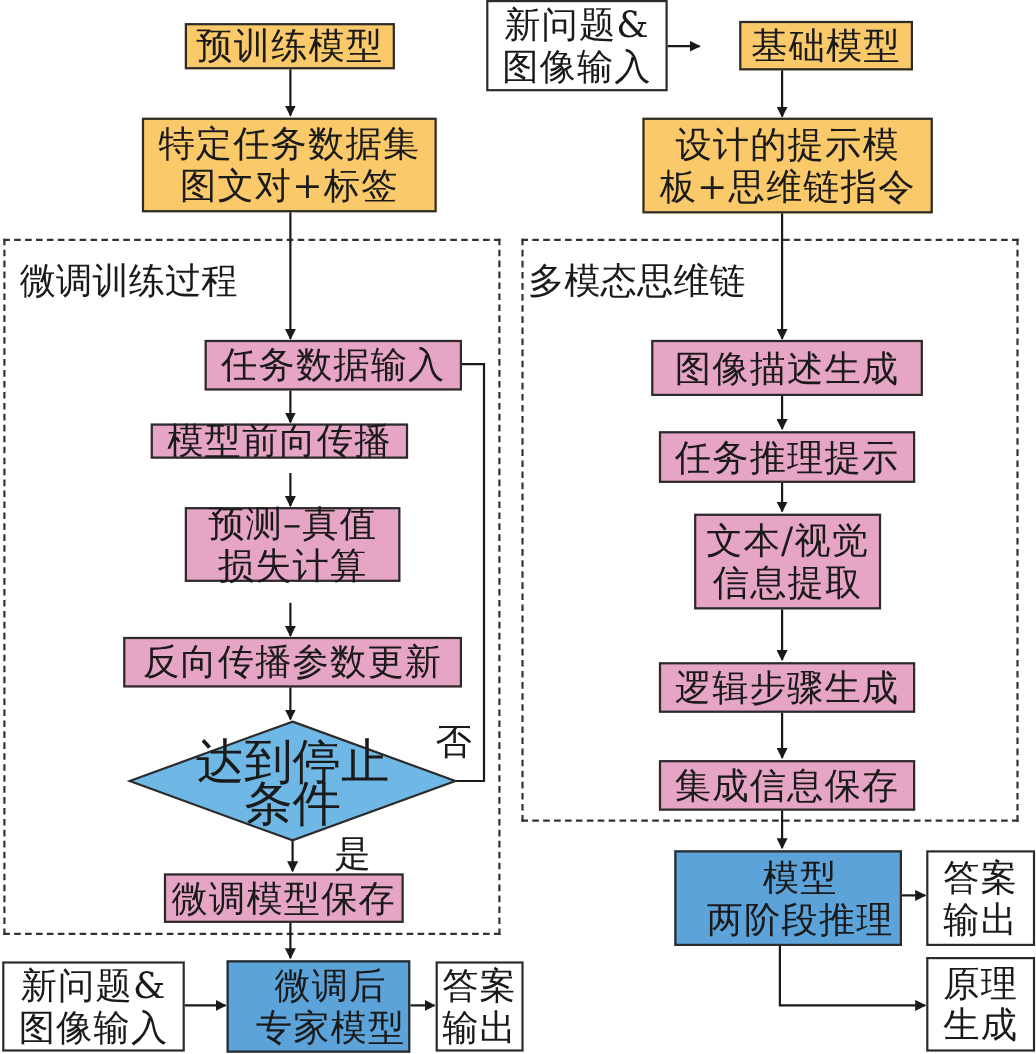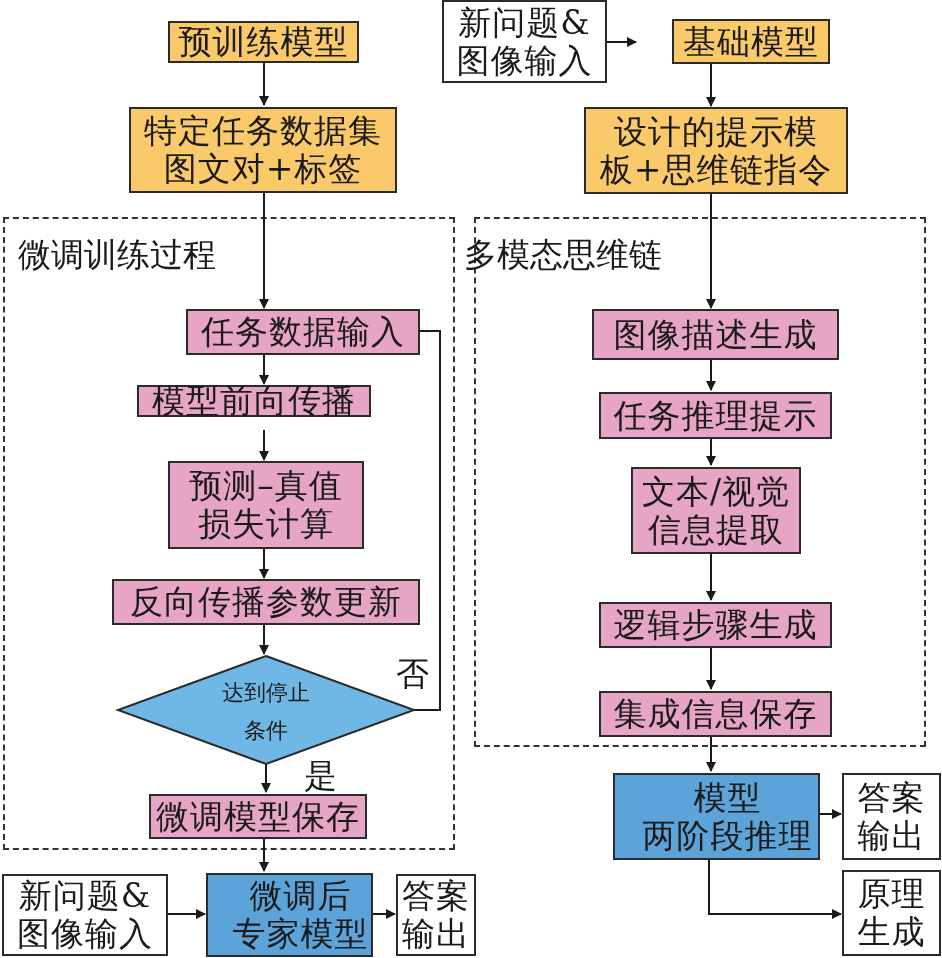--- a/index.html
+++ b/index.html
@@ -8,31 +8,31 @@
   .box { position:absolute; box-sizing:border-box; border:2px solid #2b2b2b;
          display:flex; align-items:center; justify-content:center; text-align:center;
          font-size:33px; line-height:38px; white-space:pre-line; letter-spacing:1px; }
   .yellow { background:#f9c96a; }
   .pink   { background:#e7a5c5; }
   .blue   { background:#5ba3d8;padding-left:22px; }
   .white  { background:#ffffff; }
   .dashed { position:absolute; box-sizing:border-box; border:2px dashed #333; }
   .label  { position:absolute; font-size:33px; line-height:38px; white-space:nowrap; }
   svg.arrows { position:absolute; left:0; top:0; pointer-events:none; }
-  .diamond-text { position:absolute; font-size:22px; line-height:38px; text-align:center;
+  .diamond-text { position:absolute; font-size:44px; line-height:38px; text-align:center;
                   white-space:pre-line; display:flex; align-items:center; justify-content:center; }
 </style>
 </head>
 <body>
 
 <div class="dashed" style="left:3px; top:217px; width:452px; height:633px;"></div>
 <div class="dashed" style="left:474px; top:217px; width:452px; height:530px;"></div>
 
 <div class="label" style="left:18px; top:236px;">微调训练过程</div>
-<div class="label" style="left:464px; top:236px;">多模态思维链</div>
+<div class="label" style="left:480px; top:236px;">多模态思维链</div>
 
 <svg class="arrows" width="942" height="958">
   <defs>
     <marker id="ah" markerWidth="10" markerHeight="10" refX="9" refY="5" orient="auto" markerUnits="userSpaceOnUse">
       <path d="M0,0 L10,5 L0,10 Z" fill="#1a1a1a"></path>
     </marker>
   </defs>
   <g stroke="#1a1a1a" stroke-width="2" fill="none">
 
     <line x1="264" y1="62" x2="264" y2="105" marker-end="url(#ah)"></line>
@@ -60,21 +60,21 @@
   </g>
   <polygon points="266,656 414,710 266,764 118,710" fill="#6fb8e6" stroke="#2b2b2b" stroke-width="2"></polygon>
 </svg>
 
 <div class="box yellow" style="left:168px; top:21px; width:191px; height:42px;">预训练模型</div>
 <div class="box yellow" style="left:129px; top:107px; width:268px; height:86px;">特定任务数据集
 图文对+标签</div>
 
 <div class="box pink" style="left:146px; top:309px; width:234px; height:46px;margin-left:40px;">任务数据输入</div>
 <div class="box pink" style="left:137px; top:385px; width:234px; height:32px;">模型前向传播</div>
-<div class="box pink" style="left:168px; top:461px; width:196px; height:88px;">预测–真值
+<div class="box pink" style="left:168px; top:461px; width:196px; height:68px;">预测–真值
 损失计算</div>
 <div class="box pink" style="left:112px; top:579px; width:308px; height:46px;">反向传播参数更新</div>
 
 <div class="diamond-text" style="left:166px; top:672px; width:200px; height:80px;">达到停止
 条件</div>
 <div class="label" style="left:396px; top:655px;">否</div>
 <div class="label" style="left:304px; top:757px;">是</div>
 
 <div class="box pink" style="left:149px; top:794px; width:218px; height:45px;">微调模型保存</div>
 

